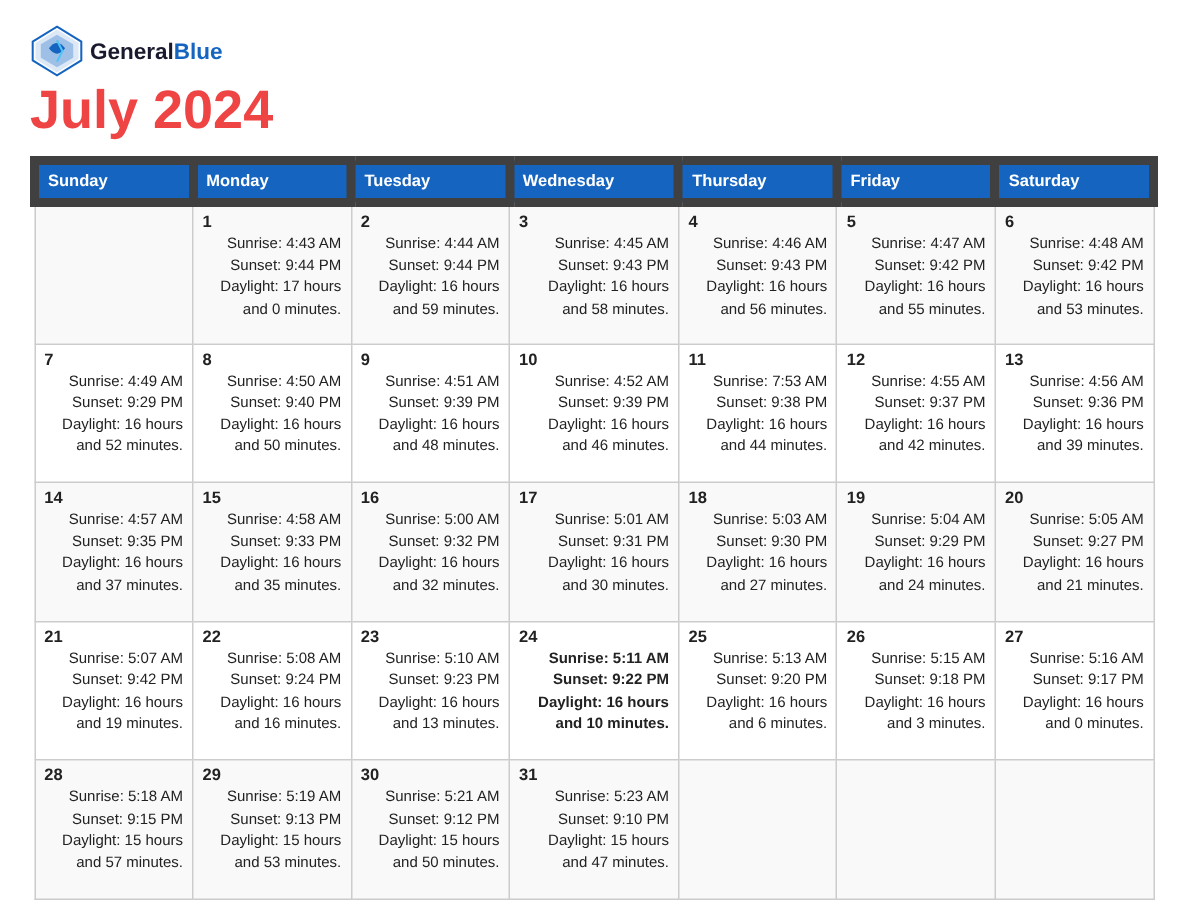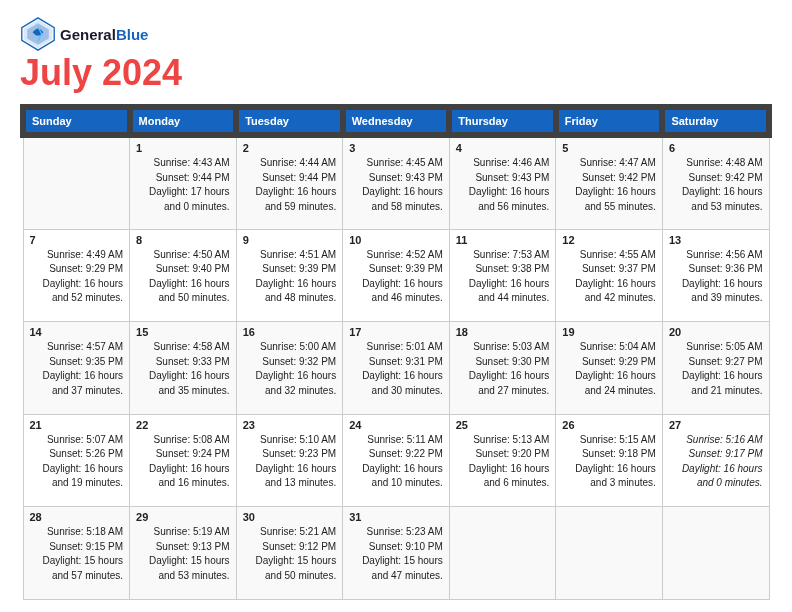--- a/index.html
+++ b/index.html
@@ -272,62 +272,62 @@
             <div class="day-info" style="white-space: pre-line;">Sunrise: 5:05 AM
 Sunset: 9:27 PM
 Daylight: 16 hours
 and 21 minutes.</div>
           </td>
         </tr>
         <tr>
           <td>
             <span class="day-num">21</span>
             <div class="day-info" style="white-space: pre-line;">Sunrise: 5:07 AM
-Sunset: 5:26 PM
+Sunset: 9:42 PM
 Daylight: 16 hours
 and 19 minutes.</div>
           </td>
           <td>
             <span class="day-num">22</span>
             <div class="day-info" style="white-space: pre-line;">Sunrise: 5:08 AM
 Sunset: 9:24 PM
 Daylight: 16 hours
 and 16 minutes.</div>
           </td>
           <td>
             <span class="day-num">23</span>
             <div class="day-info" style="white-space: pre-line;">Sunrise: 5:10 AM
 Sunset: 9:23 PM
 Daylight: 16 hours
 and 13 minutes.</div>
           </td>
           <td>
             <span class="day-num">24</span>
-            <div class="day-info" style="white-space: pre-line;">Sunrise: 5:11 AM
+            <div class="day-info" style="white-space: pre-line; font-weight: bold;">Sunrise: 5:11 AM
 Sunset: 9:22 PM
 Daylight: 16 hours
 and 10 minutes.</div>
           </td>
           <td>
             <span class="day-num">25</span>
             <div class="day-info" style="white-space: pre-line;">Sunrise: 5:13 AM
 Sunset: 9:20 PM
 Daylight: 16 hours
 and 6 minutes.</div>
           </td>
           <td>
             <span class="day-num">26</span>
             <div class="day-info" style="white-space: pre-line;">Sunrise: 5:15 AM
 Sunset: 9:18 PM
 Daylight: 16 hours
 and 3 minutes.</div>
           </td>
           <td>
             <span class="day-num">27</span>
-            <div class="day-info" style="white-space: pre-line; font-style: italic;">Sunrise: 5:16 AM
+            <div class="day-info" style="white-space: pre-line;">Sunrise: 5:16 AM
 Sunset: 9:17 PM
 Daylight: 16 hours
 and 0 minutes.</div>
           </td>
         </tr>
         <tr>
           <td>
             <span class="day-num">28</span>
             <div class="day-info" style="white-space: pre-line;">Sunrise: 5:18 AM
 Sunset: 9:15 PM

